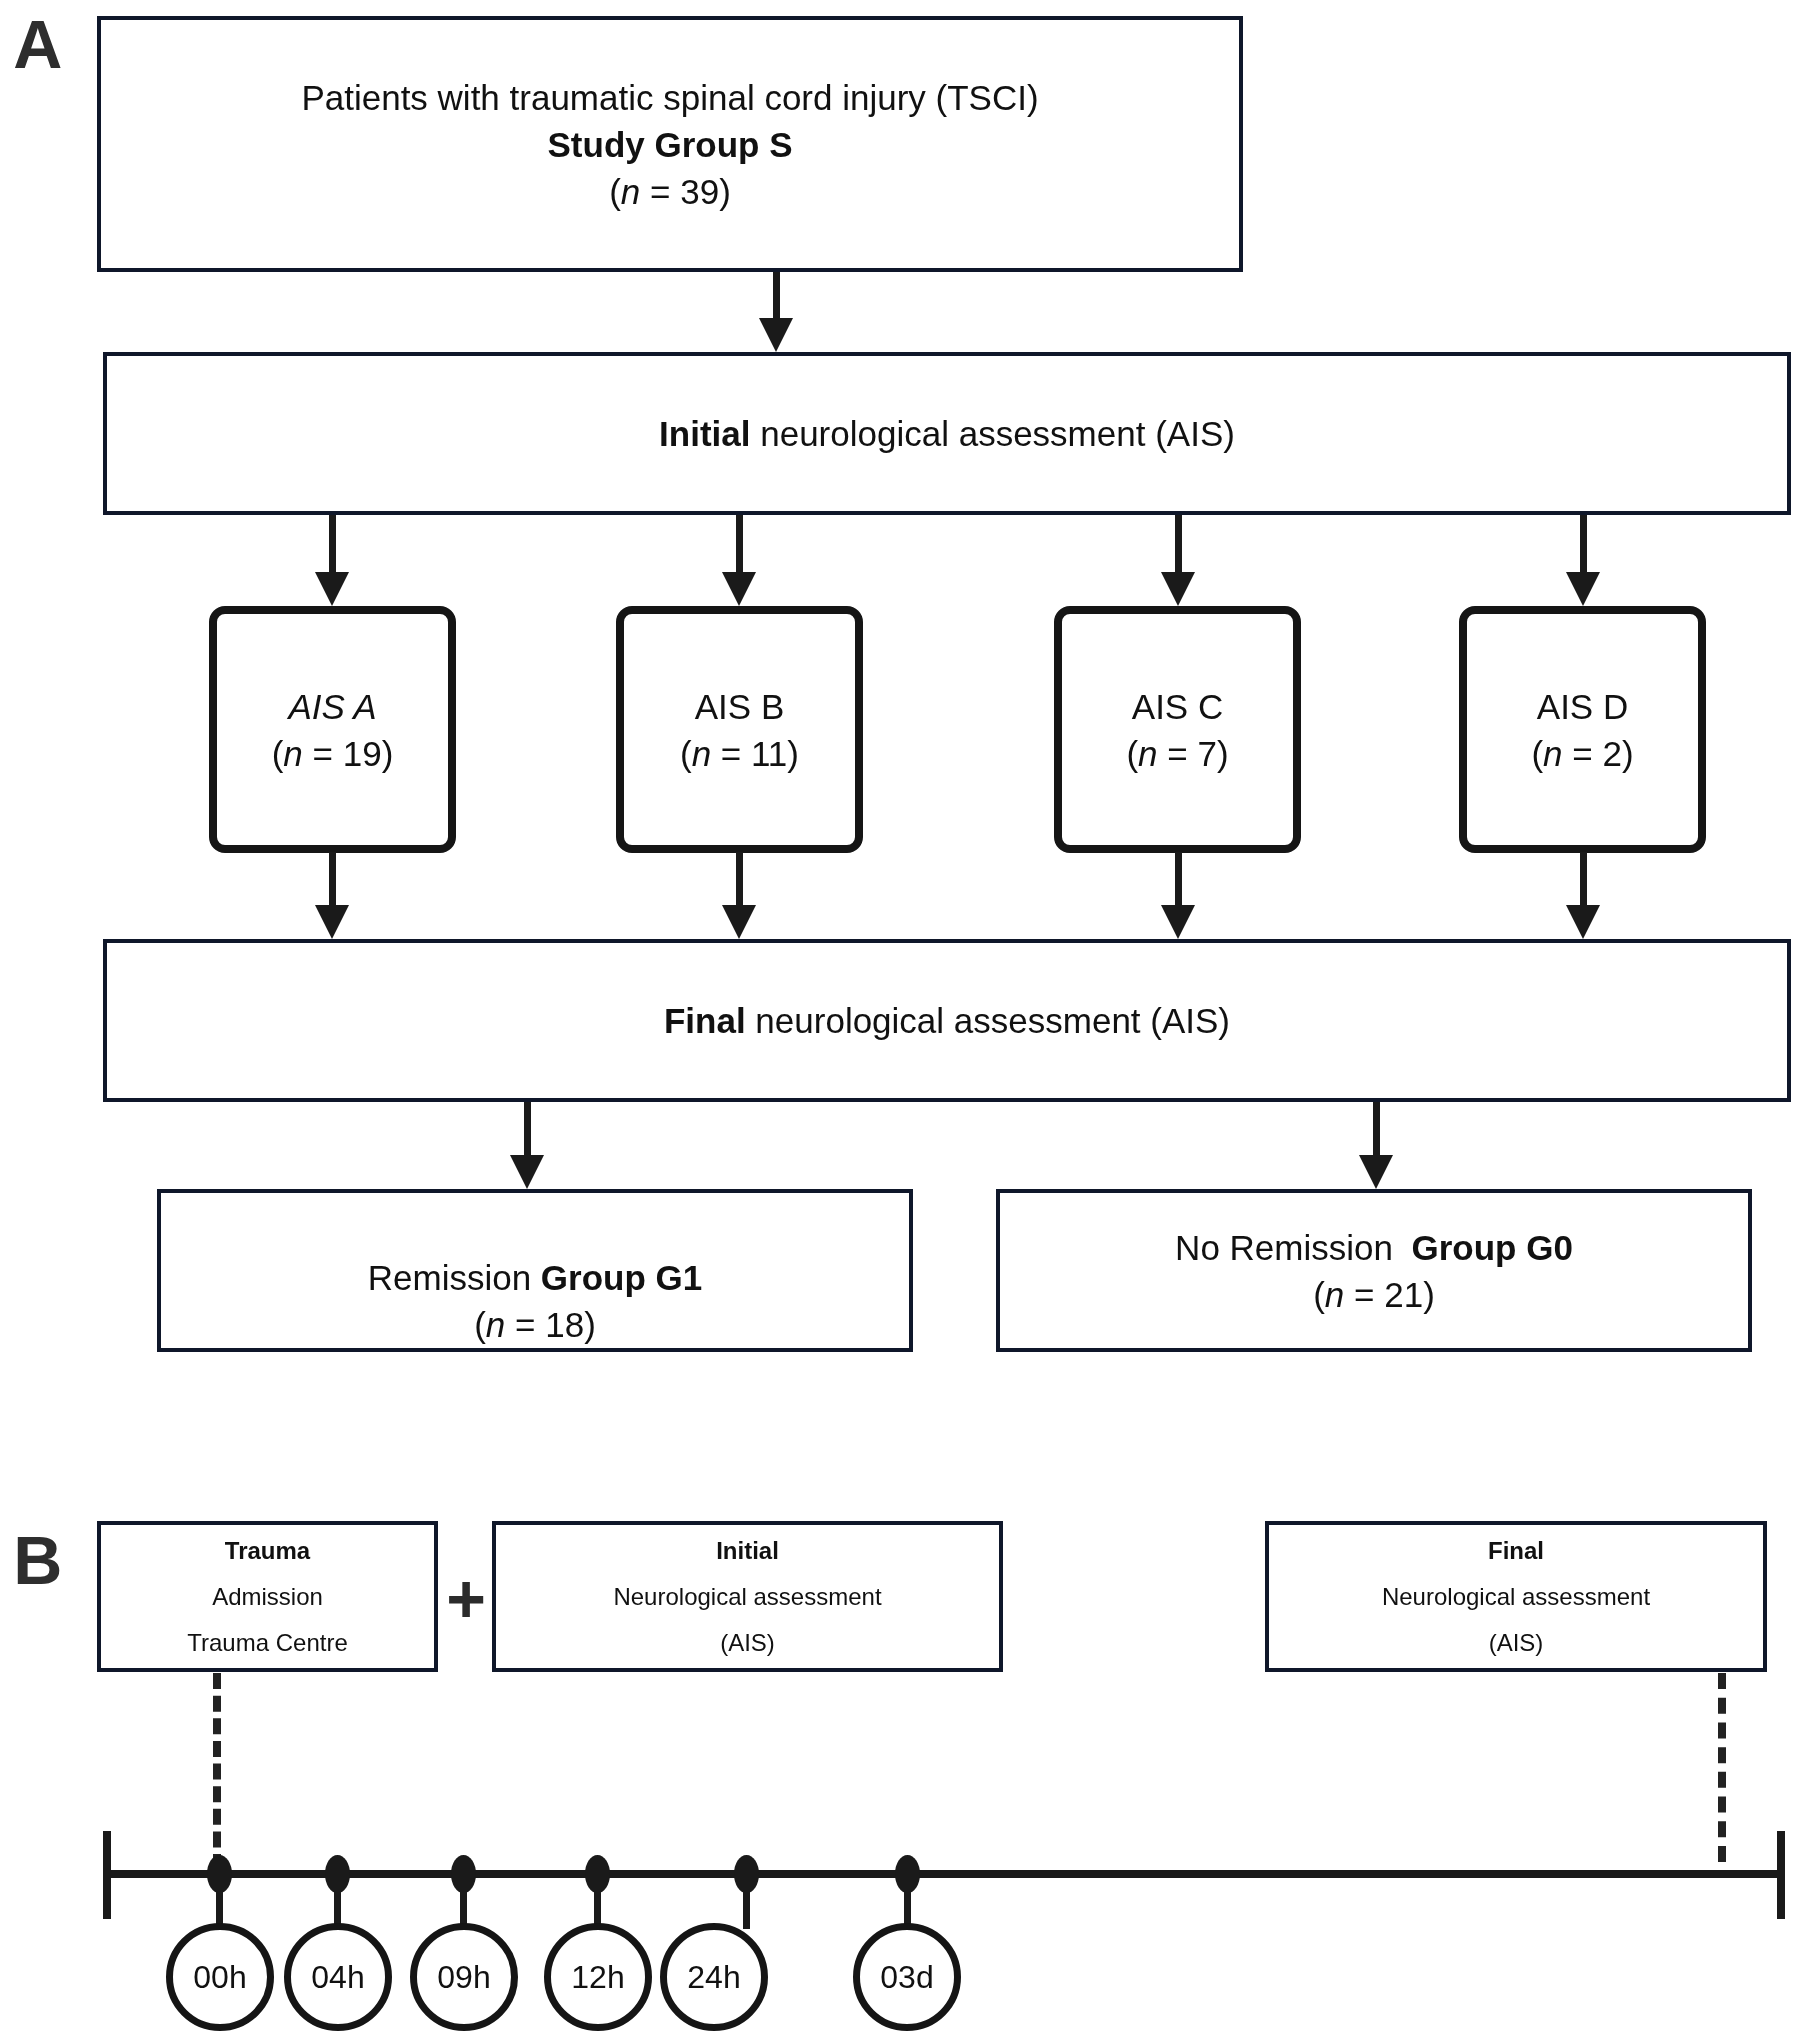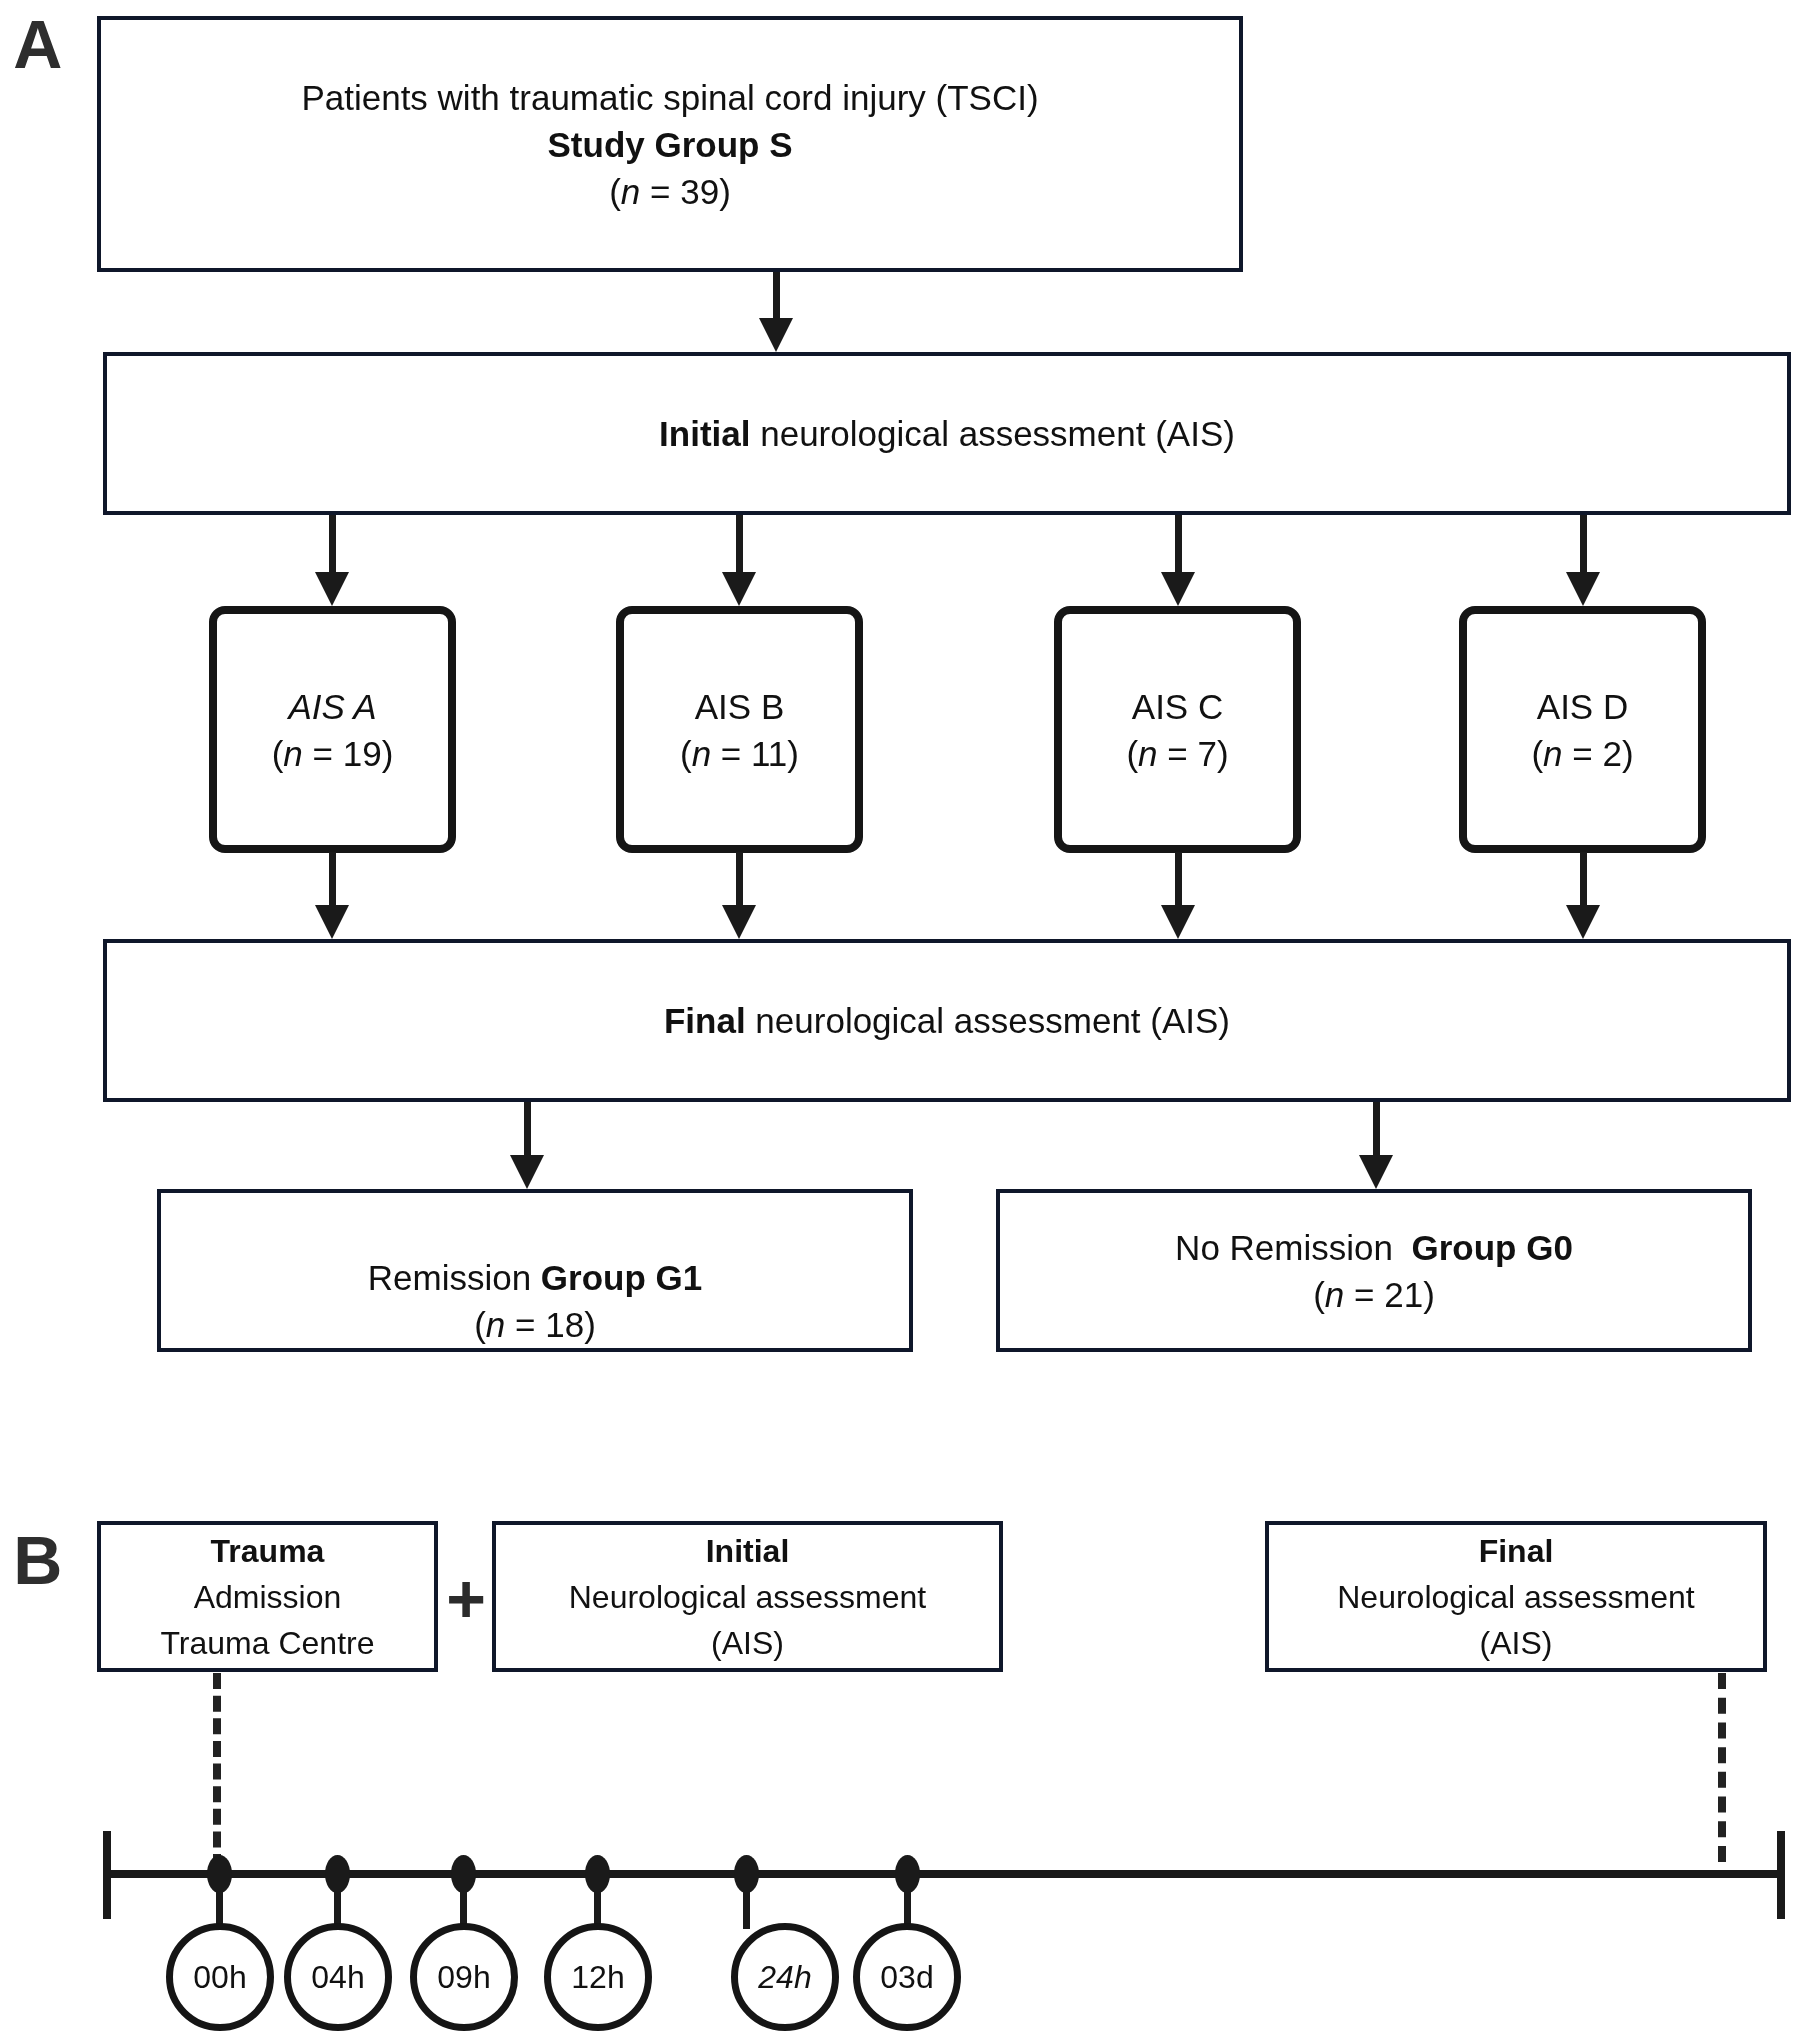--- a/index.html
+++ b/index.html
@@ -27,21 +27,21 @@
     box-sizing: border-box;
     border: 4px solid #0f172a;
     background: #ffffff;
     display: flex;
     flex-direction: column;
     align-items: center;
     justify-content: center;
     text-align: center;
   }
   .ln  { font-size: 35px; line-height: 47px; white-space: pre; }
-  .ln-b{ font-size: 32px; line-height: 46px; white-space: pre; }
+  .ln-b{ font-size: 24px; line-height: 46px; white-space: pre; }
   .bold { font-weight: bold; }
   .italic { font-style: italic; }
   .n-var { font-style: italic; }
   .gap-left { margin-left: 8.8px; }
 
   #study-box   { left: 97px;  top: 16px;   width: 1146px; height: 256px; }
   #control-box { left: 1302px; top: 16px;   width: 465px;  height: 256px; border-style: dashed; }
   #initial-box { left: 103px;  top: 352px;  width: 1688px; height: 163px; }
   #final-box   { left: 103px;  top: 939px; width: 1688px; height: 163px; }
   #g1-box      { left: 157px;  top: 1189px; width: 756px; height: 163px; justify-content: flex-end; }
@@ -129,21 +129,21 @@
     border-radius: 50%;
     background: #fff;
     top: 1923px;
     display: flex; align-items: center; justify-content: center;
     font-size: 32px;
   }
   .t1 .dot { left: 207px; } .t1 .stem { left: 216px; } .t1 .tick-circle { left: 166px; }
   .t2 .dot { left: 325px; } .t2 .stem { left: 334px; } .t2 .tick-circle { left: 284px; }
   .t3 .dot { left: 451px; } .t3 .stem { left: 460px; } .t3 .tick-circle { left: 410px; }
   .t4 .dot { left: 585px; } .t4 .stem { left: 594px; } .t4 .tick-circle { left: 544px; }
-  .t5 .dot { left: 734px; } .t5 .stem { left: 743px; } .t5 .tick-circle { left: 731px; font-style: italic; }
+  .t5 .dot { left: 734px; } .t5 .stem { left: 743px; } .t5 .tick-circle { left: 660px; }
   .t6 .dot { left: 895px; } .t6 .stem { left: 904px; } .t6 .tick-circle { left: 853px; }
 </style>
 </head>
 <body>
 
 <div class="canvas">
 
   <div id="a-label" class="panel-label">A</div>
 
   <div id="study-box" class="box">

